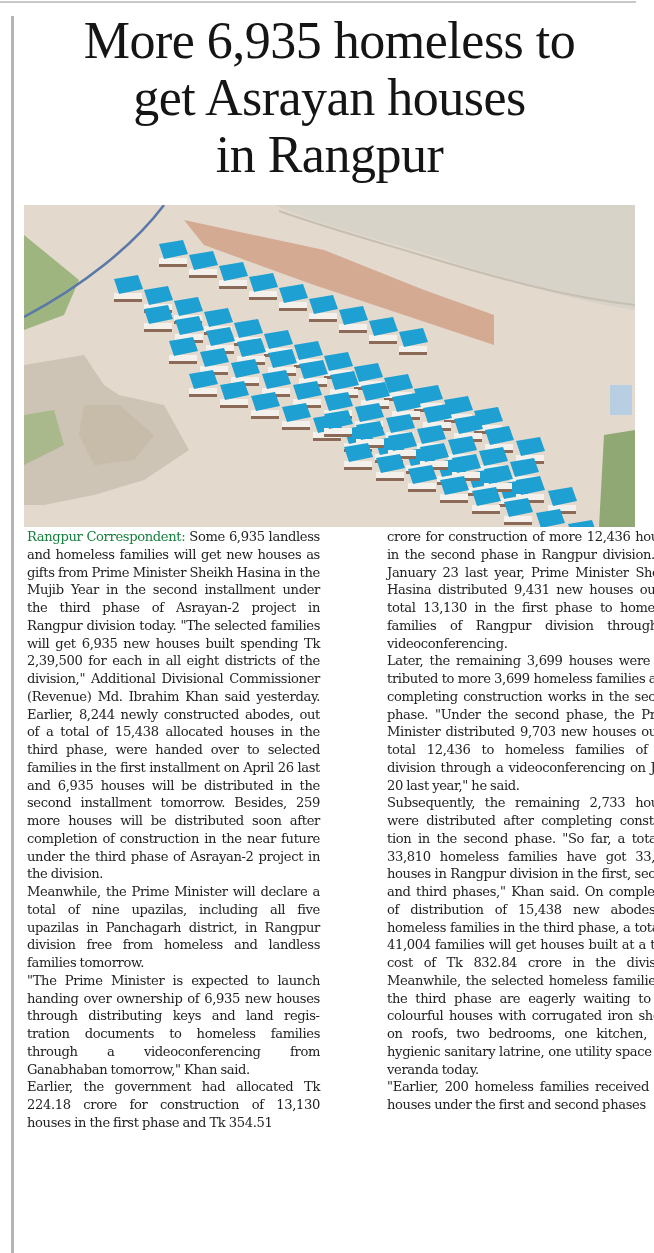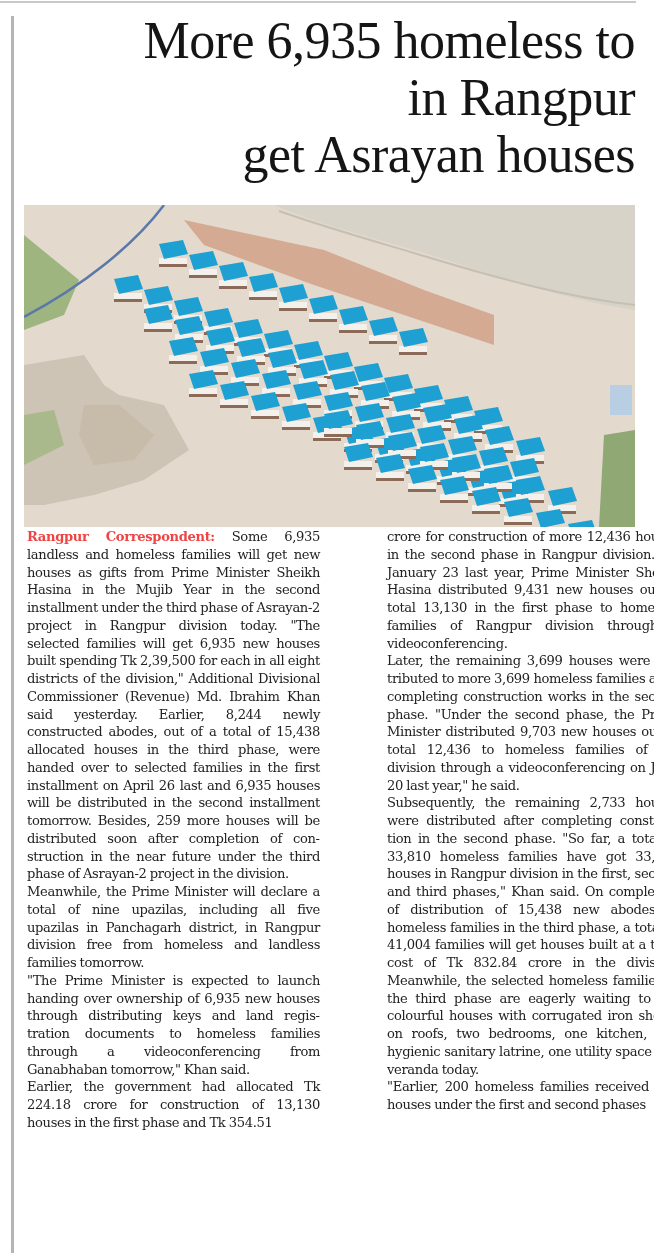--- a/index.html
+++ b/index.html
@@ -1,38 +1,38 @@
 <!DOCTYPE html>
 <html><head>
 <meta charset="utf-8">
 <style>
   html, body { margin: 0; padding: 0; background: #ffffff; }
   body { width: 654px; height: 1253px; position: relative; overflow: hidden; font-family: "DejaVu Serif", "Liberation Serif", serif; color: #1d1d1d; }
   .top-rule { position: absolute; left: 0; top: 1px; width: 636px; height: 2px; background: #c9c9c9; }
   .left-rule { position: absolute; left: 11px; top: 16px; width: 3px; height: 1237px; background: #b4b4b4; }
   .headline { position: absolute; left: 24px; top: 12px; width: 611px; margin: 0; text-align: center; font-family: "Liberation Serif", "DejaVu Serif", serif; font-weight: normal; font-size: 52px; line-height: 57px; letter-spacing: -0.5px; color: #151515; }
-  .headline span { display: block; text-align: right; }
+  .headline span { display: block; }
   .photo { position: absolute; left: 24px; top: 205px; width: 611px; height: 322px; overflow: hidden; background: #e3d9cd; }
   .photo svg { display: block; width: 611px; height: 322px; }
   .col { position: absolute; top: 528px; font-family: "DejaVu Serif", "Liberation Serif", serif; font-size: 13.1px; line-height: 17.75px; text-align: justify; hyphens: manual; color: #222; letter-spacing: -0.35px; word-spacing: -0.5px; }
   .col-left { left: 27px; width: 293px; }
   .col-right { left: 341px; width: 292px; margin-left: 46px; }
   .col p { margin: 0; }
-  .dateline { font-weight: bold; color: #ef4444; }
+  .dateline { font-weight: normal; color: #15803d; }
 </style>
 </head>
 <body>
 
 <div class="top-rule"></div>
 <div class="left-rule"></div>
 
 <h1 class="headline">
   <span>More 6,935 homeless to</span>
+  <span>get Asrayan houses</span>
   <span>in Rangpur</span>
-  <span>get Asrayan houses</span>
 </h1>
 
 <div class="photo">
   <svg id="photo-svg" viewBox="0 0 611 322" xmlns="http://www.w3.org/2000/svg">
     <rect x="0" y="0" width="611" height="322" fill="#e3d9cd"></rect>
 
     <path d="M250 0 L611 0 L611 105 C540 95 470 70 400 48 C340 30 290 18 250 0 Z" fill="#d8d3c9"></path>
     <path d="M255 6 C300 22 350 36 410 54 C470 72 540 92 611 100" stroke="#c6bfb2" stroke-width="2" fill="none"></path>
 
     <path d="M0 30 L55 75 L40 110 L0 125 Z" fill="#9fb580"></path>

